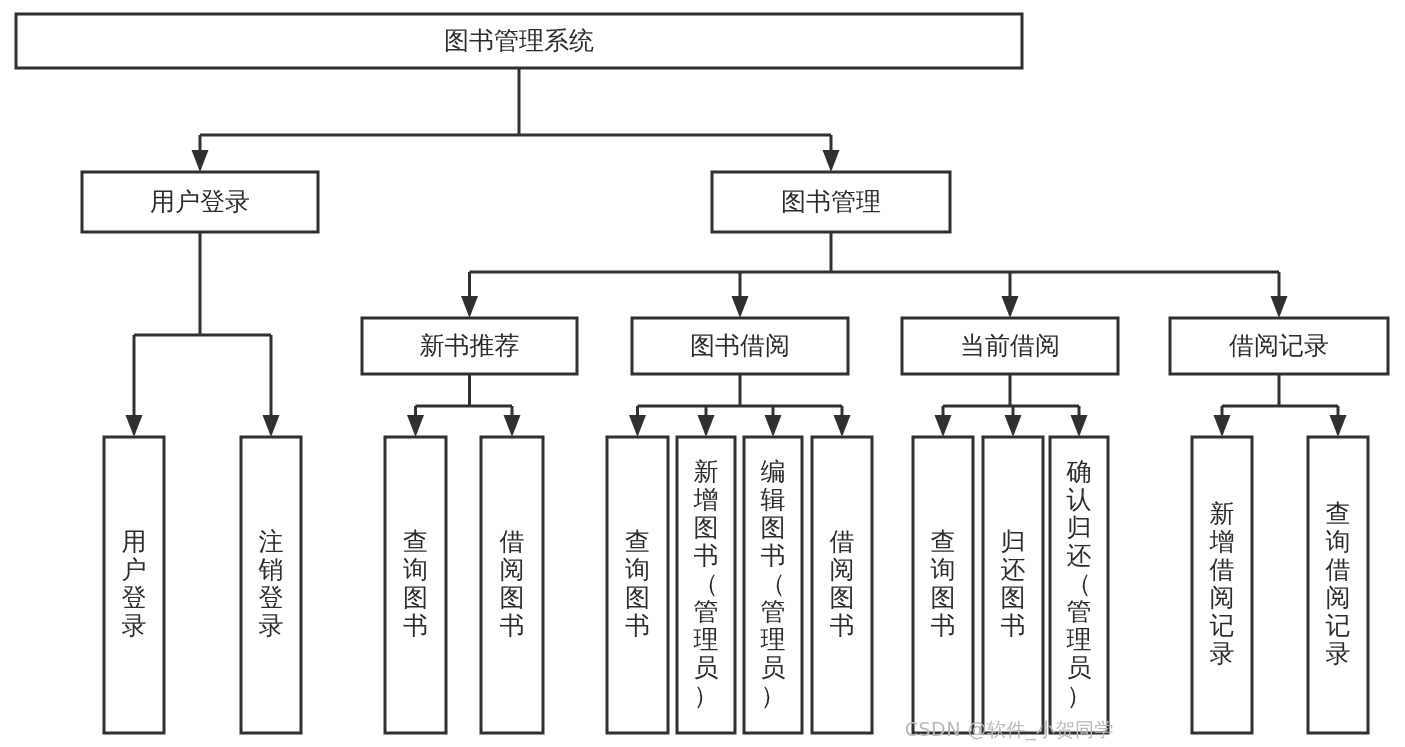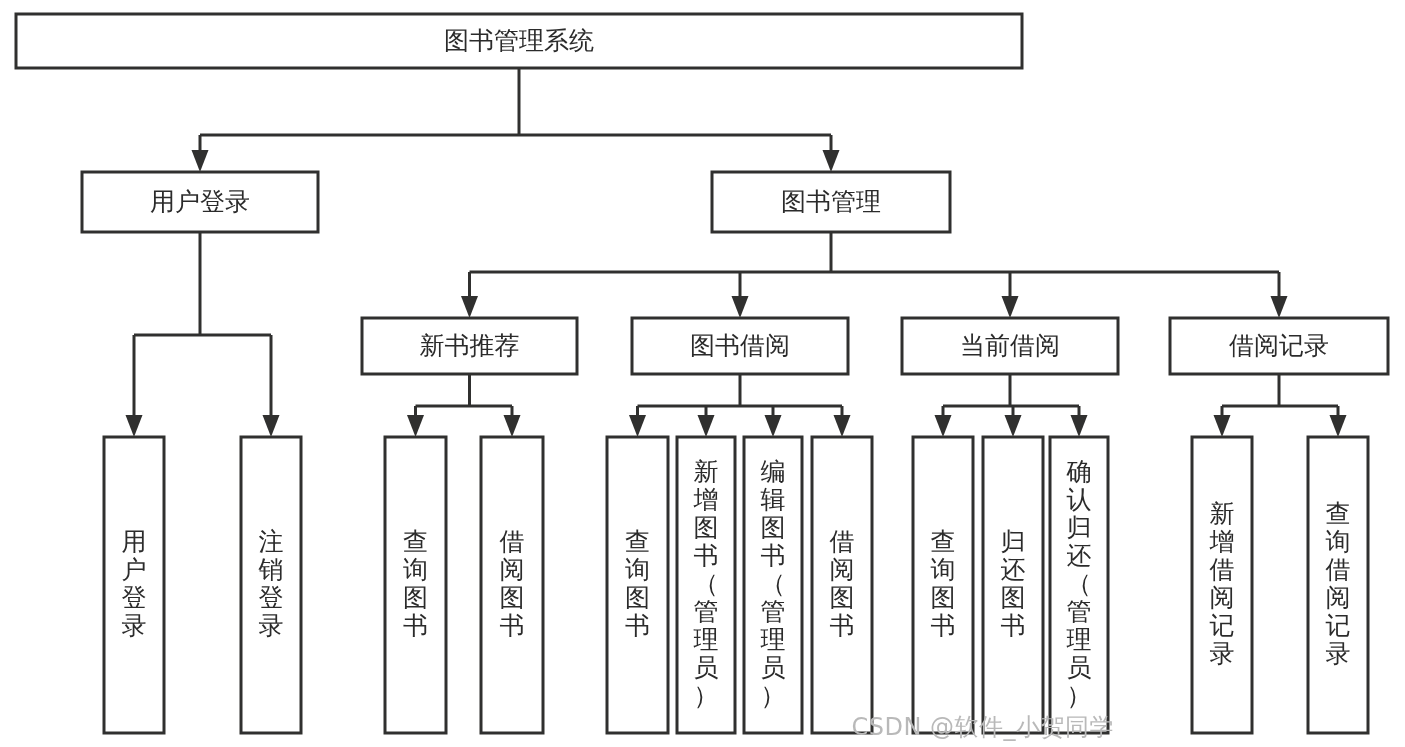--- a/index.html
+++ b/index.html
@@ -55,21 +55,21 @@
     stroke-linecap: butt;
   }
   .arrow-head {
     fill: #30302f;
   }
   .watermark {
     position: absolute;
     right: 8px;
     bottom: 4px;
     font-family: "DejaVu Sans", "Liberation Sans", sans-serif;
-    font-size: 24px;
+    font-size: 19px;
     color: #b9b9b9;
     letter-spacing: 0.5px;
     user-select: none;
     pointer-events: none;
   }
 </style>
 </head>
 <body>
 
 <div id="diagram-root">

